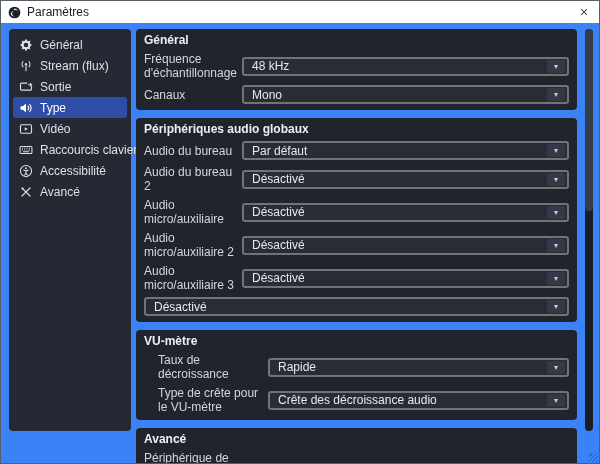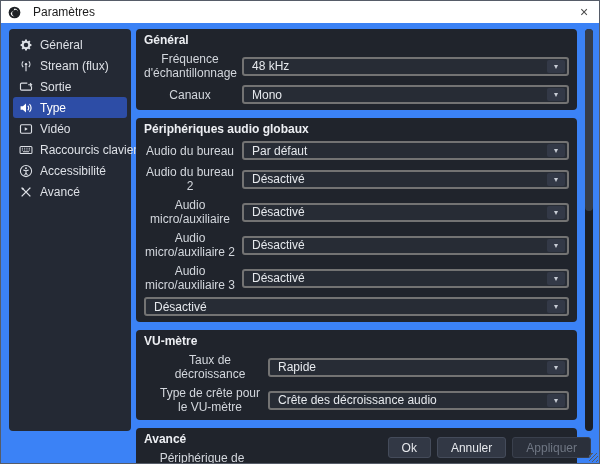--- a/index.html
+++ b/index.html
@@ -2,39 +2,39 @@
 <html><head>
 <meta charset="utf-8">
 <style>
   html,body{margin:0;padding:0;background:#000;}
   .window{
     position:relative;width:600px;height:464px;box-sizing:border-box;
     background:#15171d;border:1px solid #565c68;overflow:hidden;
     font-family:"Liberation Sans",sans-serif;font-size:12px;color:#d7dae0;
   }
   
-  .titlebar{height:22px;background:#ffffff;display:flex;align-items:center;padding:0 0 0 7px;gap:12px;}
+  .titlebar{height:22px;background:#ffffff;display:flex;align-items:center;padding:0 0 0 7px;gap:6px;}
   .titlebar .title{color:#1b1b1b;font-size:12px;}
   .titlebar .close{margin-left:auto;width:30px;height:22px;display:flex;align-items:center;justify-content:center;color:#4a4a4a;font-size:14px;cursor:default;}
   .obs-logo{width:13px;height:13px;flex:none;}
   
   .body{position:absolute;top:22px;left:0;right:0;bottom:0;background:#3b82f6;}
   
   .sidebar{position:absolute;left:8px;top:6px;width:122px;bottom:32px;background:#242934;border-radius:4px;padding:5px 4px;box-sizing:border-box;}
   .sidebar .item{display:flex;align-items:center;gap:7px;height:21px;padding:0 6px;border-radius:3px;color:#dde0e6;cursor:default;}
   .sidebar .item.selected{background:#2d4da6;color:#ffffff;}
   .sidebar .ic{width:14px;height:14px;flex:none;display:flex;align-items:center;justify-content:center;}
   .sidebar .ic svg{width:14px;height:14px;display:block;}
   .sidebar .lab{white-space:nowrap;font-size:12px;}
   
   .content{position:absolute;left:135px;top:6px;width:441px;bottom:32px;box-sizing:border-box;}
   .section{background:#20242c;border-radius:4px;padding:4px 8px 6px 8px;margin-bottom:8px;box-sizing:border-box;}
   .section .hdr{font-weight:bold;color:#edeff3;font-size:12px;height:14px;line-height:14px;margin-bottom:1px;}
   .row{display:flex;align-items:center;margin-top:5px;}
-  .row .lbl{text-align:center;color:#d3d7dd;margin-right:6px;flex:none;font-size:12px;}
+  .row .lbl{text-align:left;color:#d3d7dd;margin-right:6px;flex:none;font-size:12px;}
   .sec-general .lbl,.sec-devices .lbl{width:92px;}
   .sec-vu .lbl{width:104px;margin-left:14px;}
   .sec-adv .lbl{width:116px;}
   .select{flex:1;height:19px;background:#272c35;border:2px solid #737373;border-radius:3px;display:flex;align-items:center;padding-left:8px;box-sizing:border-box;cursor:default;}
   .select .val{flex:1;color:#e6e9ed;font-size:12px;white-space:nowrap;overflow:hidden;}
   .sel-btn{width:18px;height:13px;margin:0 2px 0 0;background:#333947;border-radius:2px;display:flex;align-items:center;justify-content:center;font-family:"DejaVu Sans",sans-serif;font-size:8px;color:#c7ccd5;flex:none;}
   
   .scrollbar{position:absolute;right:6px;top:6px;width:8px;bottom:32px;background:#1b1e25;border-radius:4px;}
   .scrollbar .thumb{position:absolute;top:0;left:0;width:8px;height:182px;background:#363d4a;border-radius:4px;}
   
@@ -228,21 +228,16 @@
         </div>
 
       </div>
 
     </div>
 
     <div class="scrollbar">
       <div class="thumb"></div>
     </div>
 
-    <div class="footer">
-      <div class="btn">Ok</div>
-      <div class="btn">Annuler</div>
-      <div class="btn disabled">Appliquer</div>
-    </div>
 
     <div class="grip"></div>
   </div>
 </div>
 
 </body></html>

